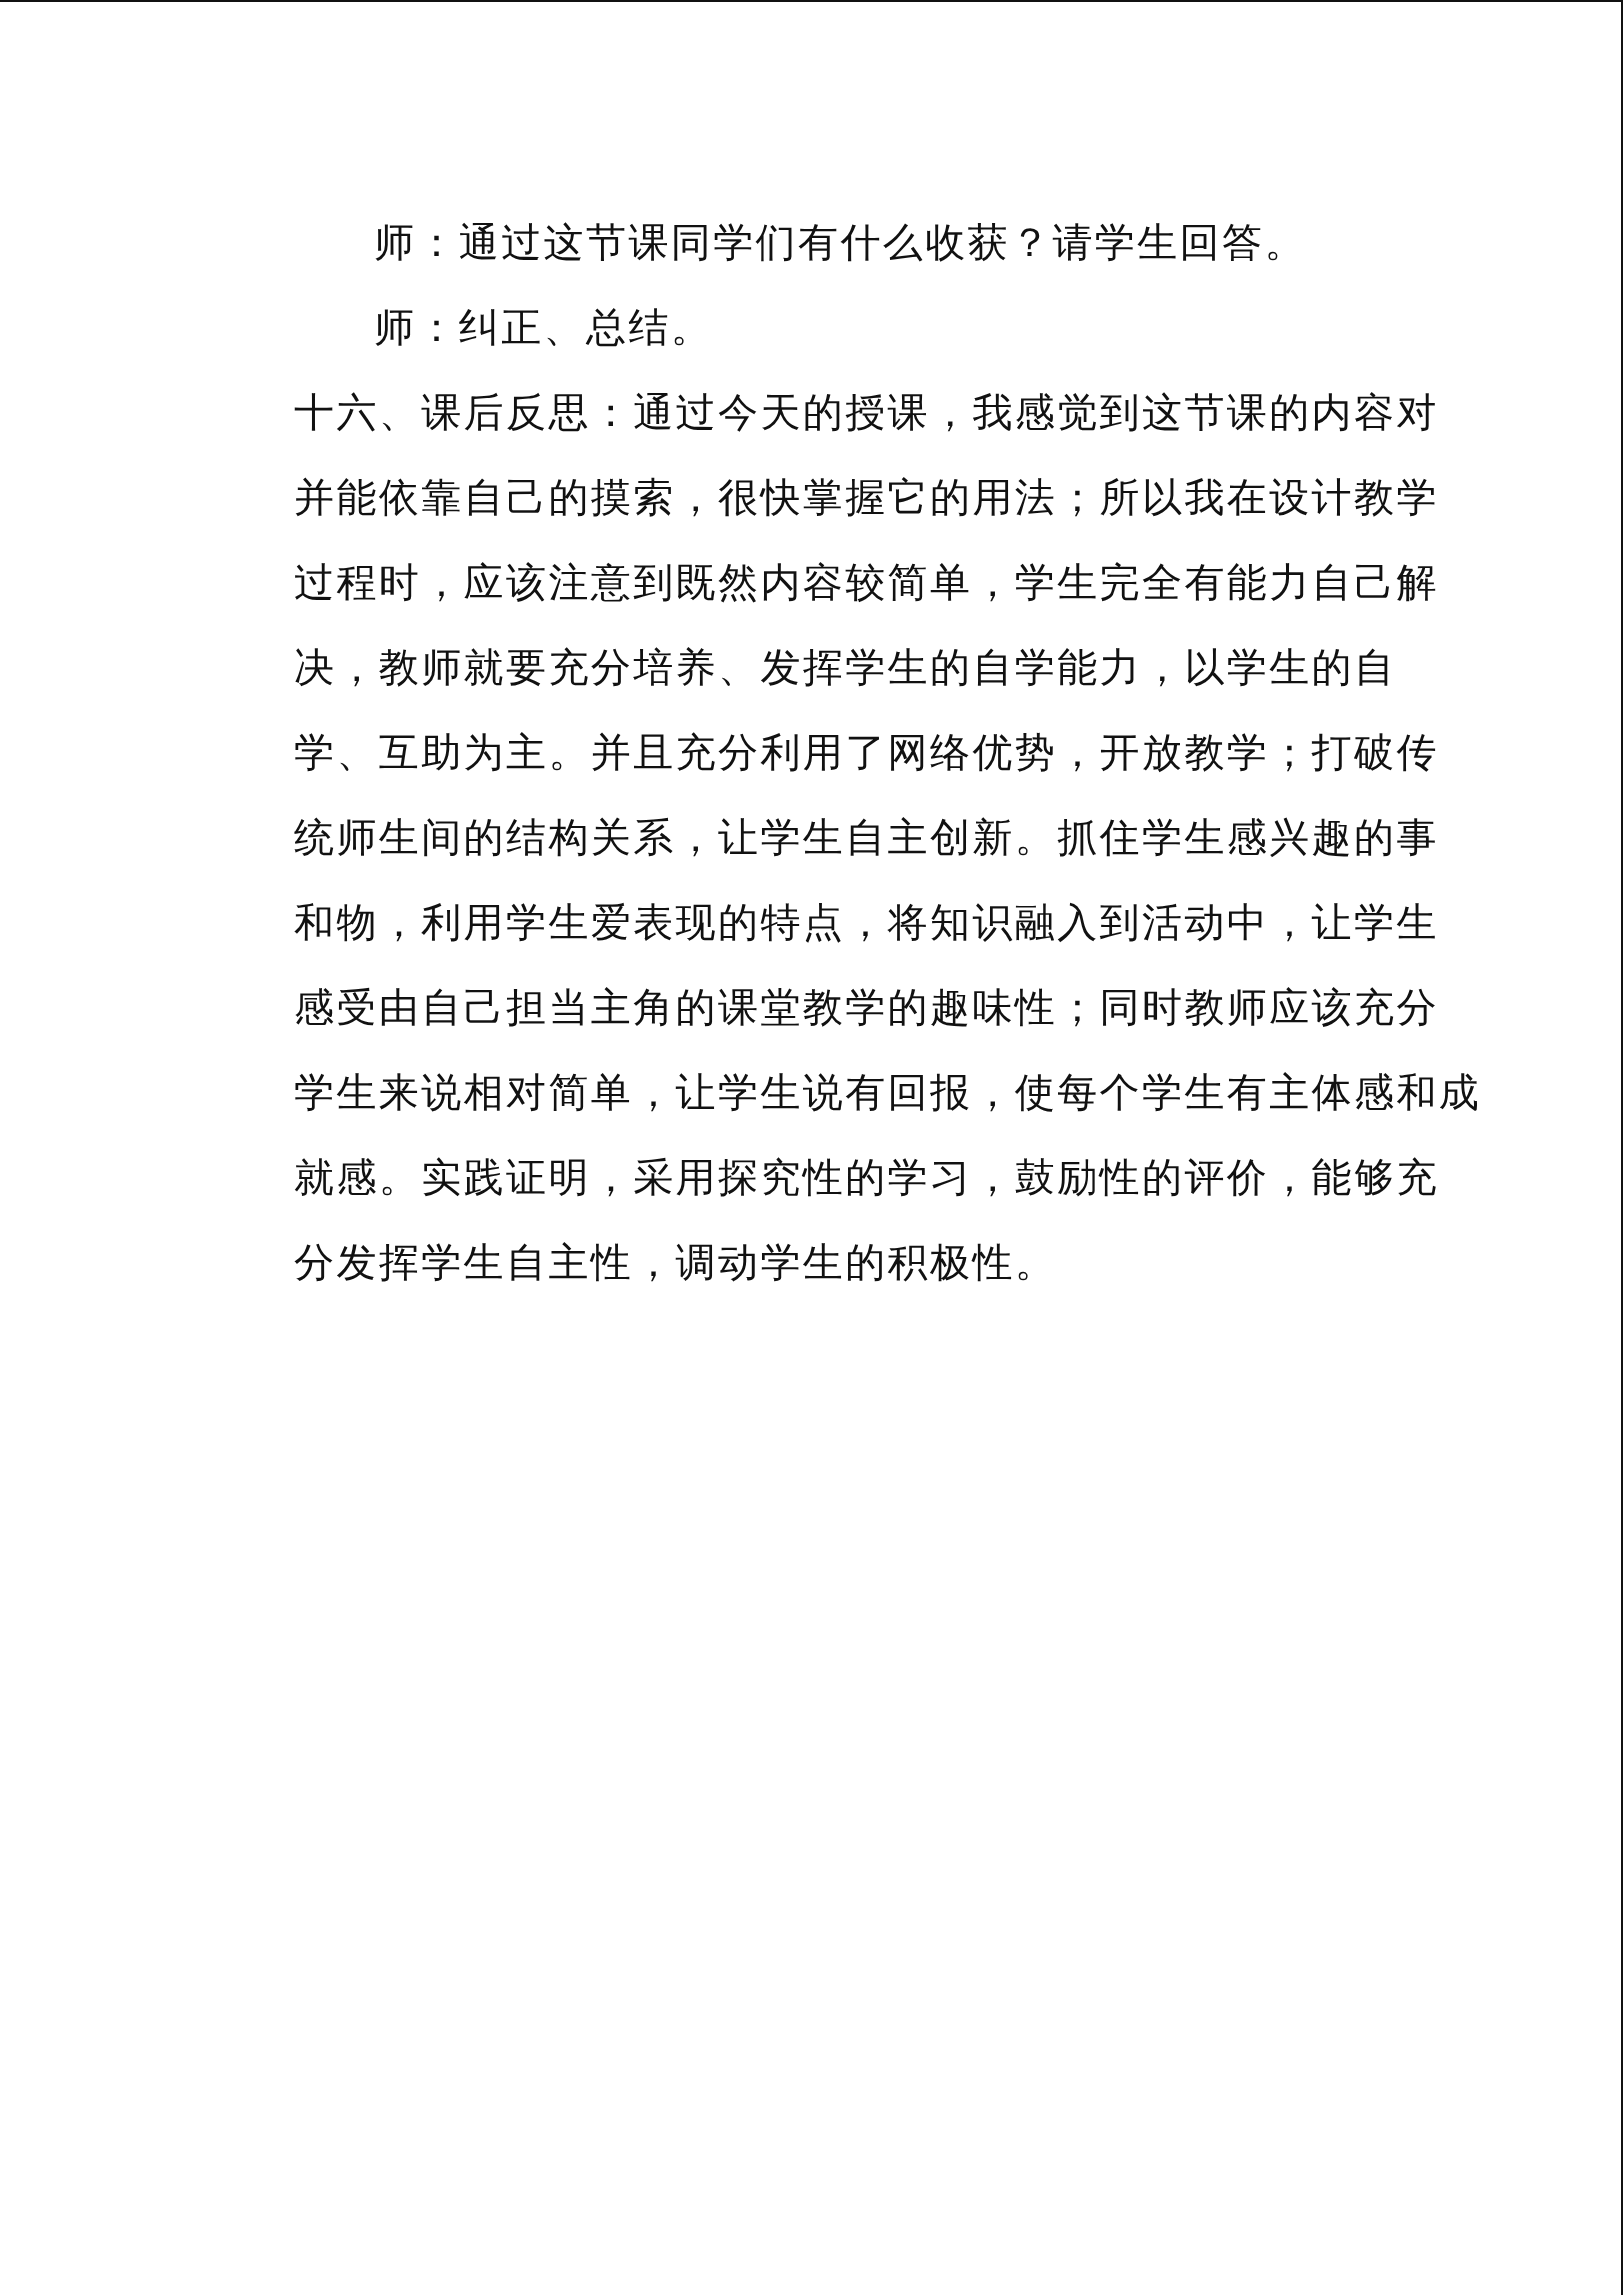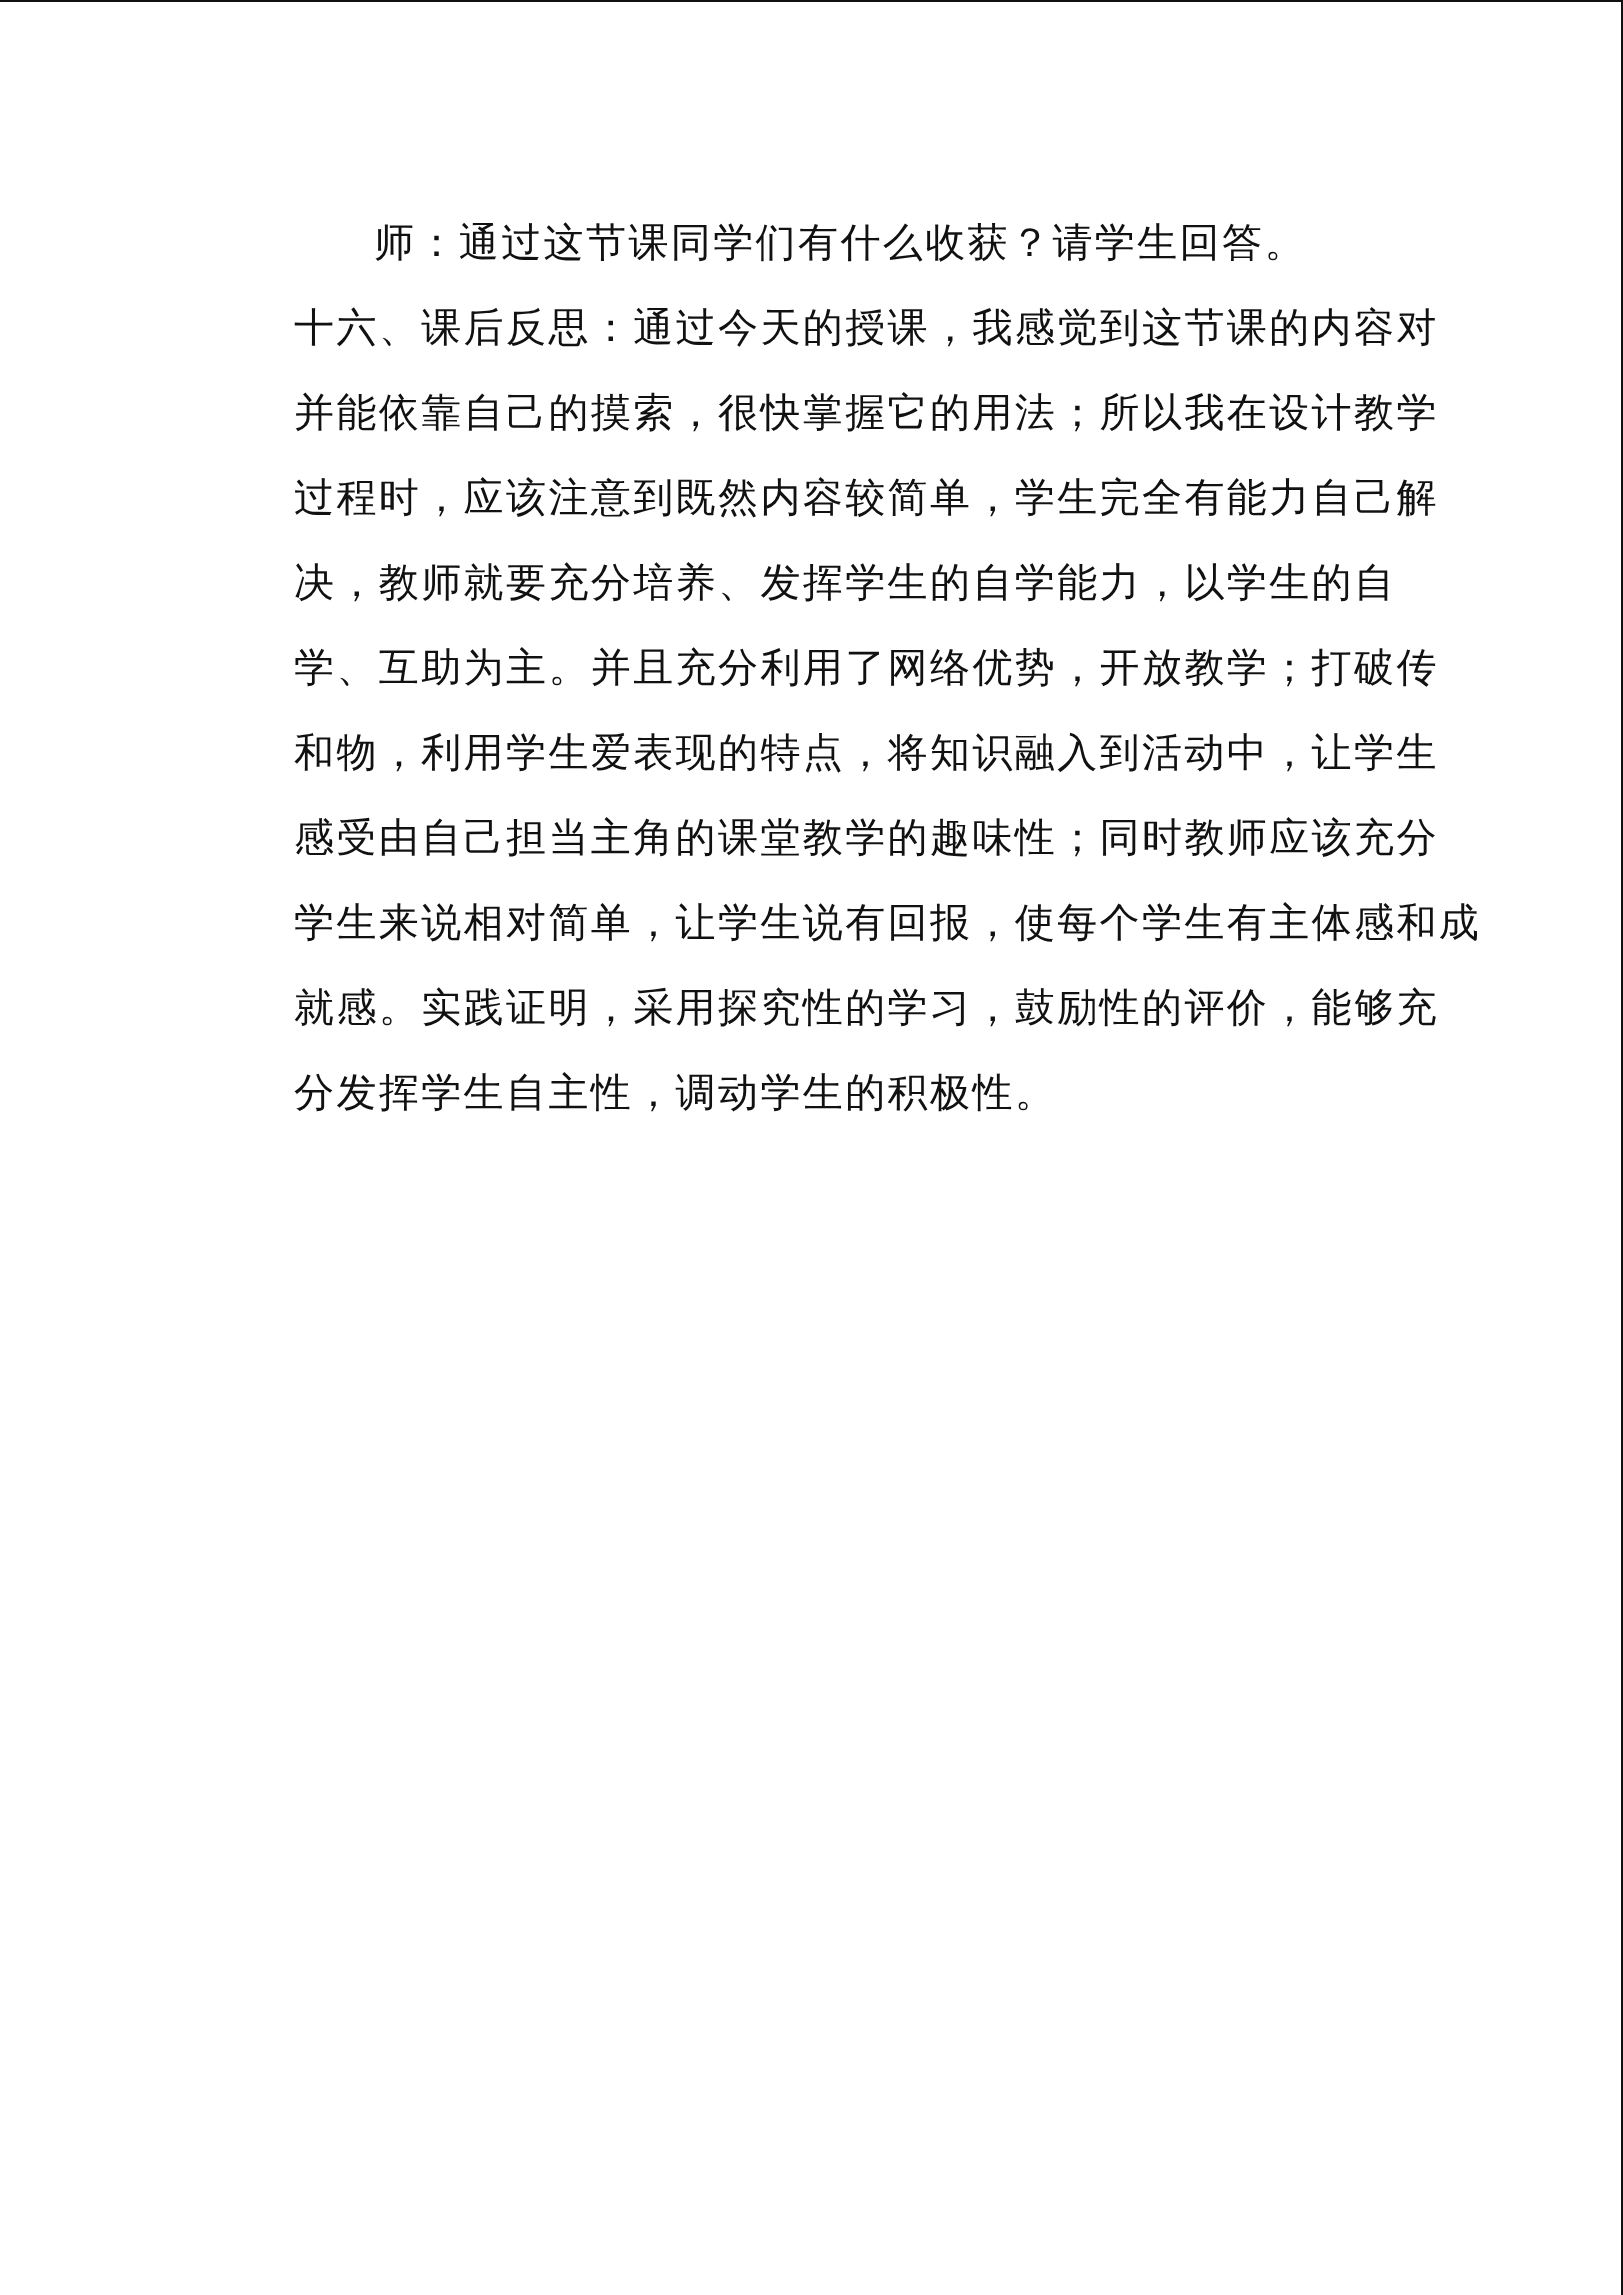--- a/index.html
+++ b/index.html
@@ -44,27 +44,29 @@
       padding-left: 80px;
     }
   </style>
 </head>
 <body>
 
 <div class="page">
   <div class="content">
 
     <div class="line indent">师：通过这节课同学们有什么收获？请学生回答。</div>
+    <div class="line indent">师：纠正、总结。</div>
 
     <div>
       <div class="line">十六、课后反思：通过今天的授课，我感觉到这节课的内容对</div>
       <div class="line">并能依靠自己的摸索，很快掌握它的用法；所以我在设计教学</div>
       <div class="line">过程时，应该注意到既然内容较简单，学生完全有能力自己解</div>
       <div class="line">决，教师就要充分培养、发挥学生的自学能力，以学生的自</div>
       <div class="line">学、互助为主。并且充分利用了网络优势，开放教学；打破传</div>
+      <div class="line">统师生间的结构关系，让学生自主创新。抓住学生感兴趣的事</div>
       <div class="line">和物，利用学生爱表现的特点，将知识融入到活动中，让学生</div>
       <div class="line">感受由自己担当主角的课堂教学的趣味性；同时教师应该充分</div>
       <div class="line">学生来说相对简单，让学生说有回报，使每个学生有主体感和成</div>
       <div class="line">就感。实践证明，采用探究性的学习，鼓励性的评价，能够充</div>
       <div class="line">分发挥学生自主性，调动学生的积极性。</div>
     </div>
 
   </div>
 </div>
 

